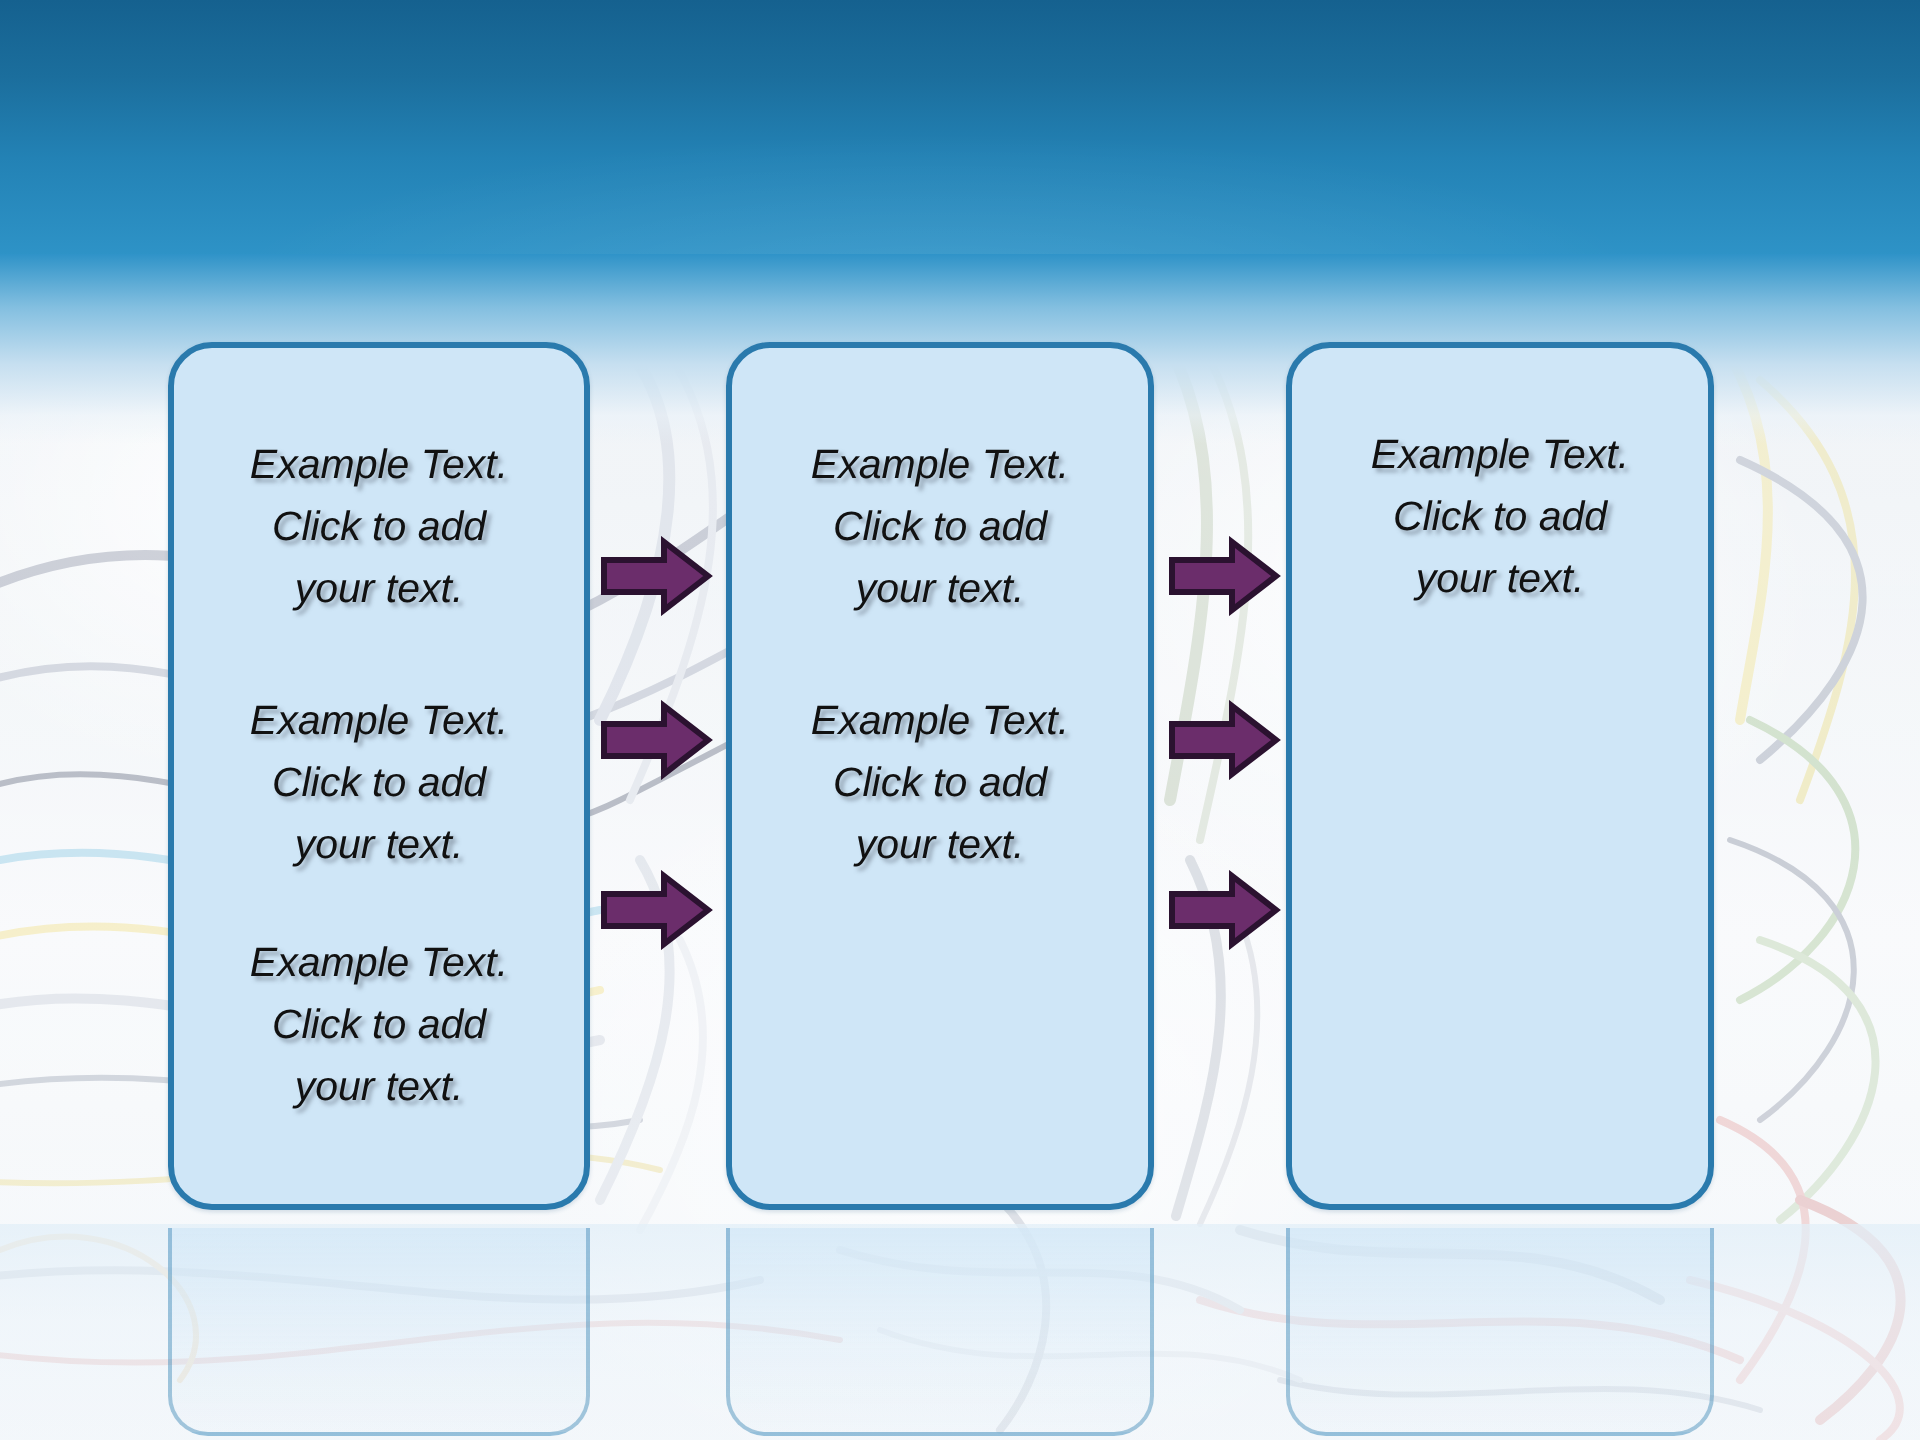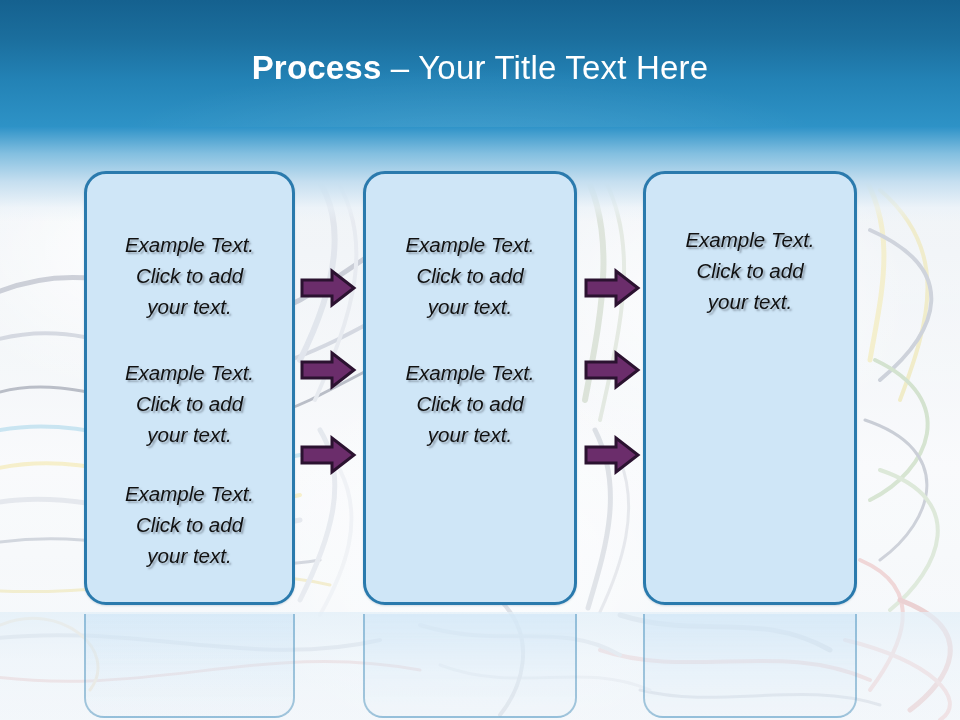--- a/index.html
+++ b/index.html
@@ -75,21 +75,20 @@
   #box3{left:643px;width:214px;}
 
   .ptext{
     position:absolute;left:8px;right:8px;
     text-align:center;
     font-style:italic;font-weight:normal;
     font-size:20.5px;line-height:31px;
     color:#111111;
     text-shadow:2px 2px 2px rgba(90,100,115,.55);
     white-space:pre-line;
-    margin-top:12px;
   }
   
   .b1 .ptext:nth-of-type(1){top:43px;}
   .b1 .ptext:nth-of-type(2){top:171px;}
   .b1 .ptext:nth-of-type(3){top:292px;}
   .b2 .ptext:nth-of-type(1){top:43px;}
   .b2 .ptext:nth-of-type(2){top:171px;}
   .b3 .ptext:nth-of-type(1){top:38px;}
 
   
@@ -168,23 +167,20 @@
 
   <div class="refl" id="refl1"></div>
   <div class="refl" id="refl2"></div>
   <div class="refl" id="refl3"></div>
 
   <div class="header">
     <div class="header-faint"></div>
   </div>
   <div class="topfade"></div>
 
-  <div class="title">
-    <span class="strong">Process</span><span class="rest"> – Your Title Text Here</span>
-  </div>
 
   <div class="pbox b1" id="box1">
     <div class="ptext">Example Text.
 Click  to add
 your text.</div>
     <div class="ptext">Example Text.
 Click  to add
 your text.</div>
     <div class="ptext">Example Text.
 Click  to add

